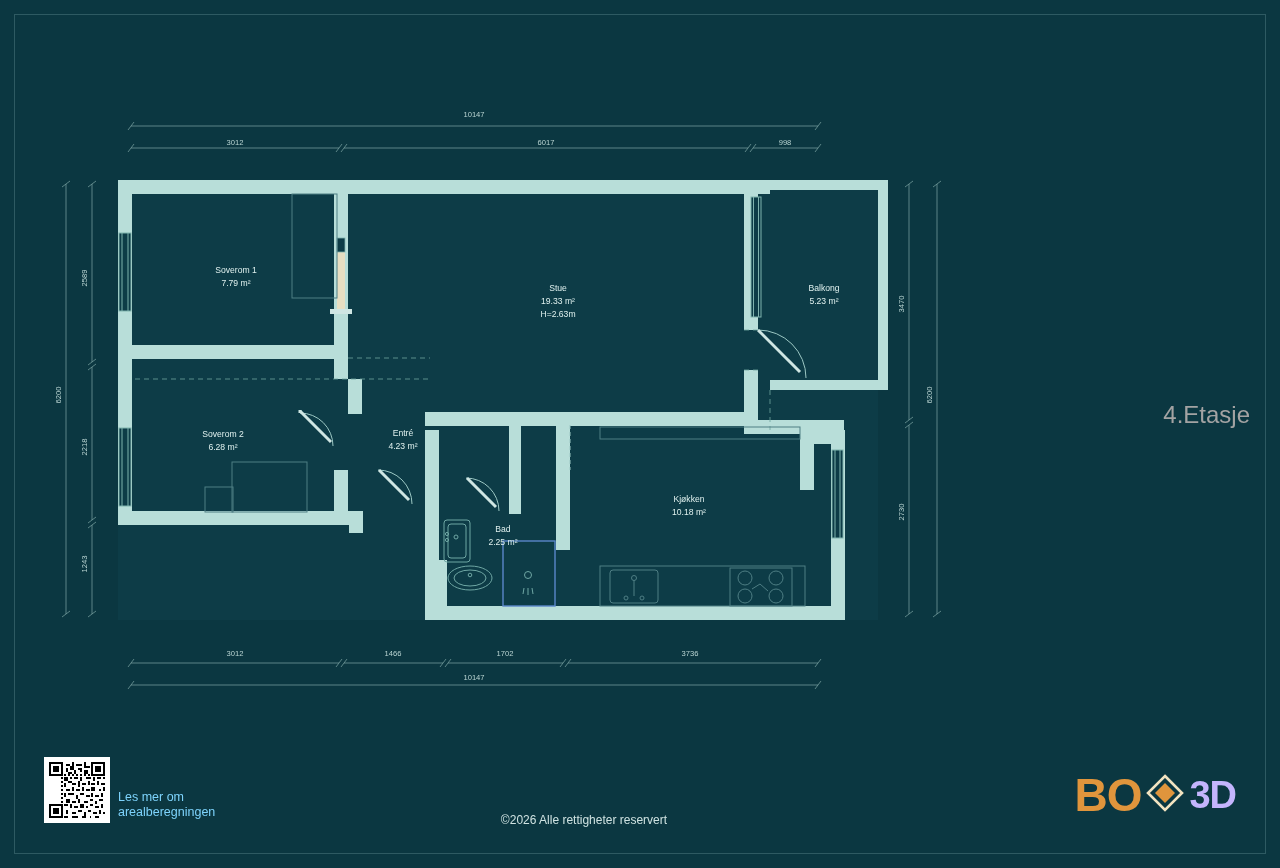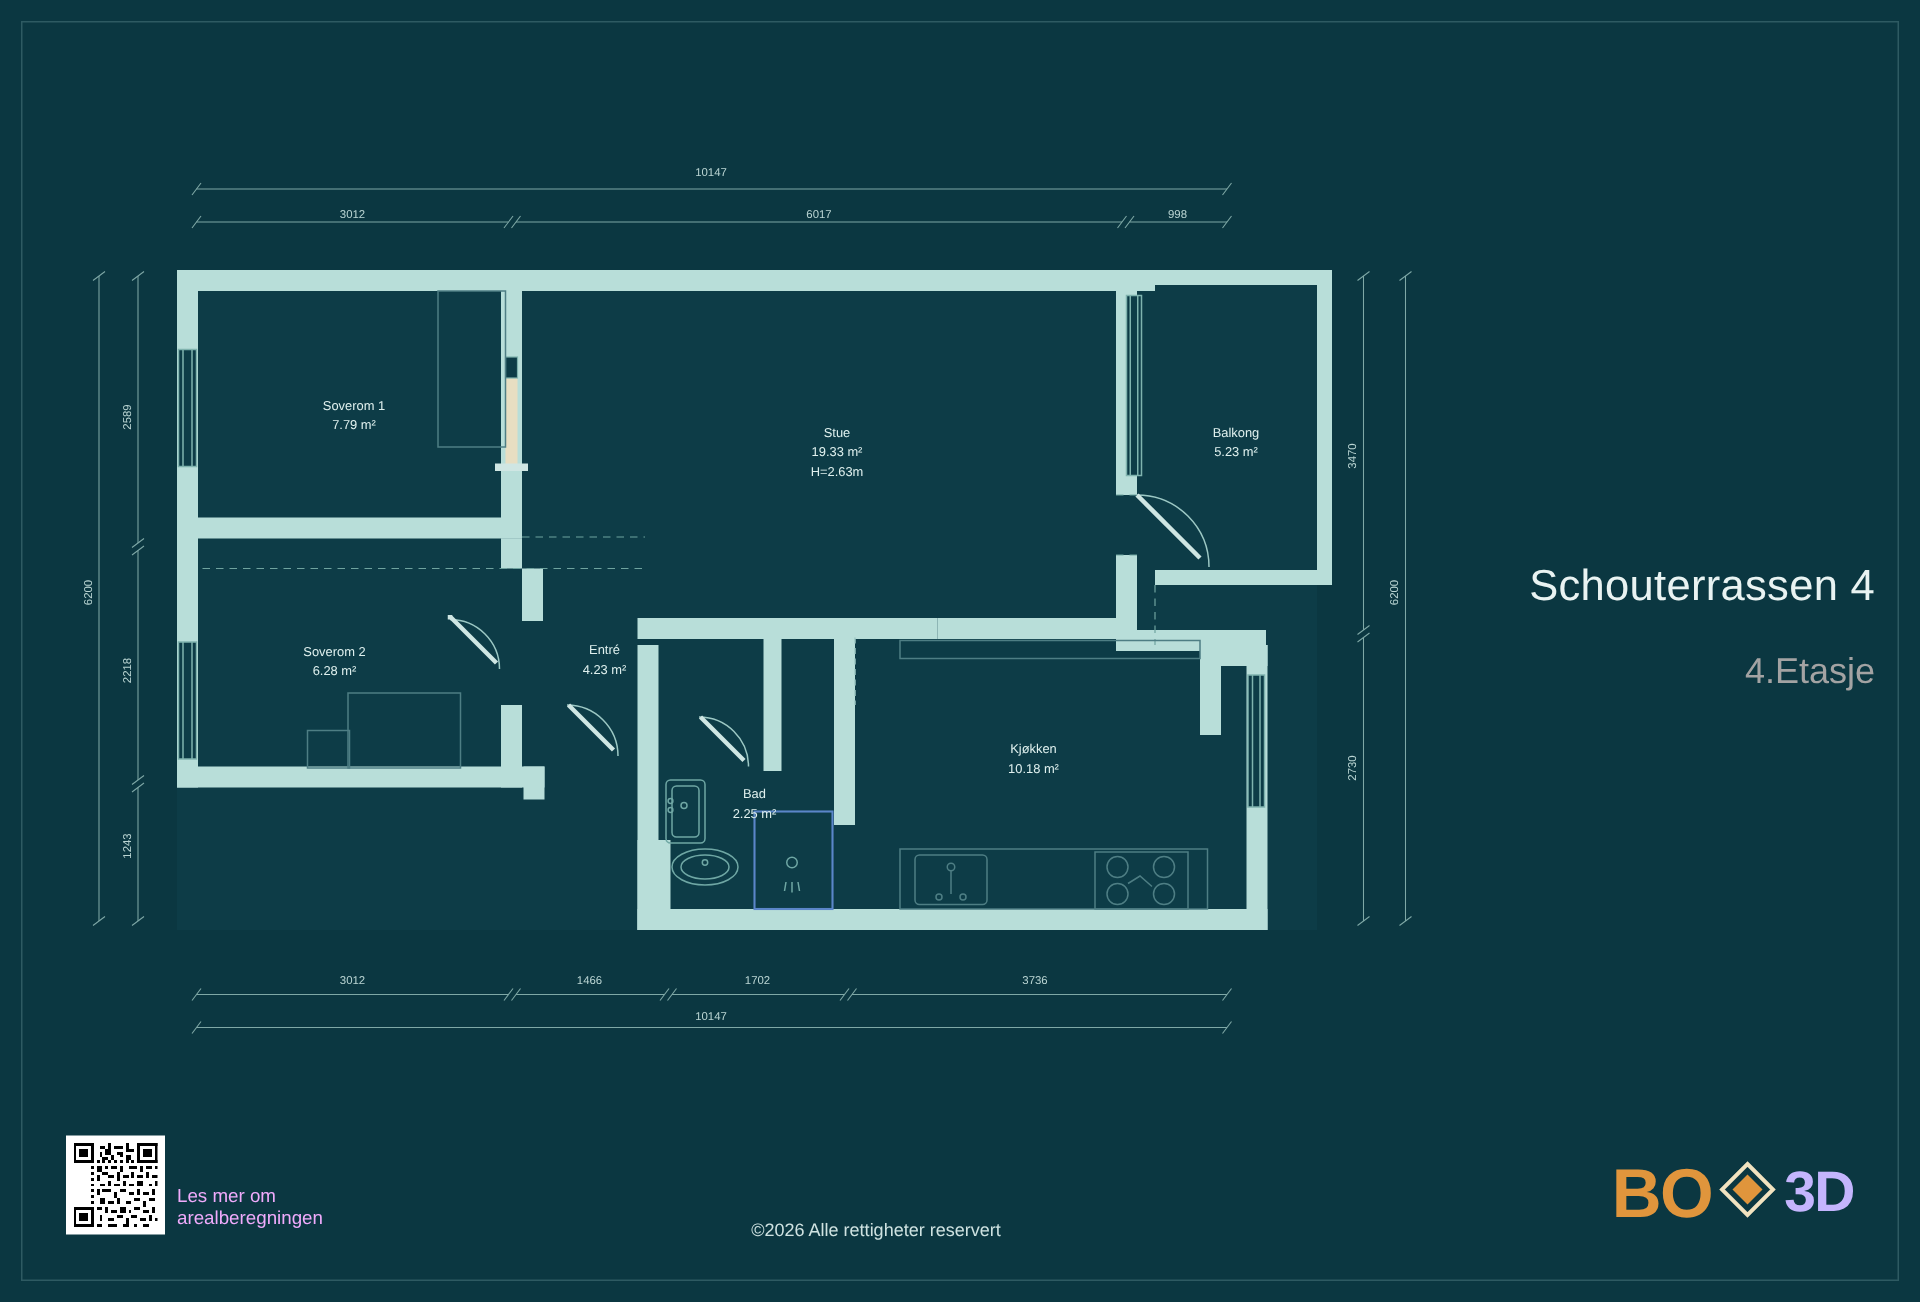--- a/index.html
+++ b/index.html
@@ -51,21 +51,21 @@
     width: 66px; height: 66px;
     background: #ffffff;
     padding: 5px;
   }
   #qr-box svg { display: block; }
   #qr-caption {
     position: absolute;
     left: 118px; top: 790px;
     font-size: 12.5px;
     line-height: 15px;
-    color: #f0abfc;
+    color: #7dd3fc;
     white-space: pre-line;
   }
   #copyright {
     position: absolute;
     left: 0; top: 813px;
     width: 1168px;
     text-align: center;
     font-size: 12px;
     color: #cfe2e1;
   }
@@ -330,21 +330,20 @@
         <text x="403" y="436" text-anchor="middle" class="rm-name">Entré</text>
         <text x="403" y="449" text-anchor="middle" class="rm-area">4.23 m²</text>
         <text x="689" y="502" text-anchor="middle" class="rm-name">Kjøkken</text>
         <text x="689" y="515" text-anchor="middle" class="rm-area">10.18 m²</text>
         <text x="503" y="532" text-anchor="middle" class="rm-name">Bad</text>
         <text x="503" y="545" text-anchor="middle" class="rm-area">2.25 m²</text>
       </g>
   </svg>
 
   <div id="title-block">
-    <div class="addr">Schouterrassen 4</div>
     <div class="floor">4.Etasje</div>
   </div>
 
   <div id="qr-box">
     <svg width="56" height="56" viewBox="0 0 29 29" shape-rendering="crispEdges">
       <rect width="29" height="29" fill="#fff"></rect>
       <g fill="#000">
 
         <rect x="0" y="0" width="7" height="1"></rect>
           <rect x="0" y="6" width="7" height="1"></rect>

